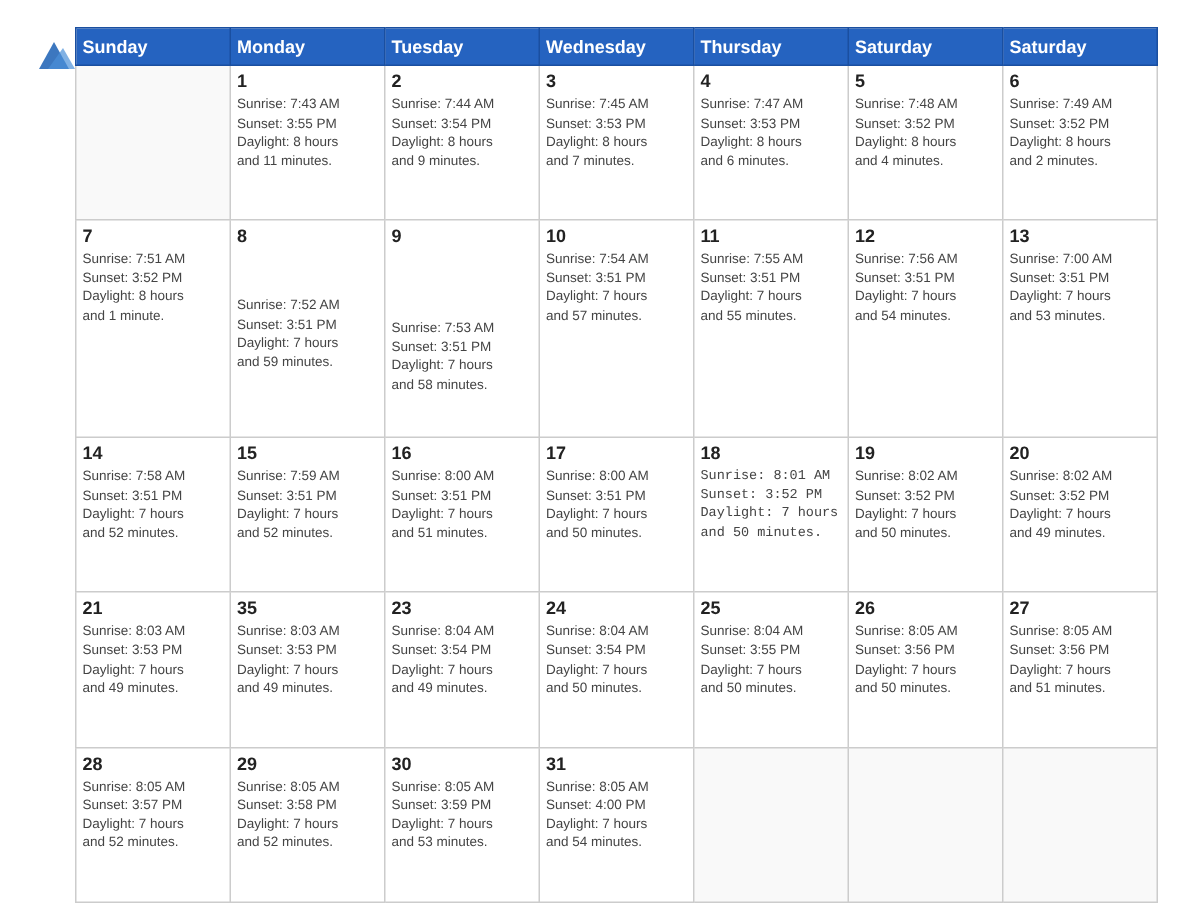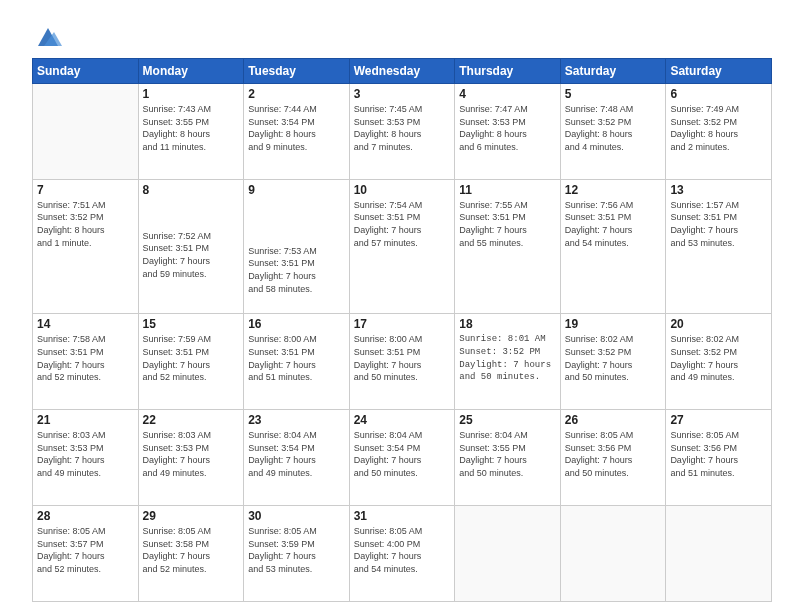--- a/index.html
+++ b/index.html
@@ -6,23 +6,23 @@
     body {
       width: 792px;
       height: 612px;
       font-family: Arial, sans-serif;
       background: #fff;
       overflow: hidden;
     }
     .page {
       width: 792px;
       height: 612px;
-      padding: 18px 20px 10px 32px;
+      padding: 18px 20px 10px 20px;
       display: flex;
-      flex-direction: column;
+      flex-direction: row;
     }
     .header {
       display: flex;
       align-items: flex-start;
       justify-content: space-between;
       margin-bottom: 8px;
     }
     .logo {
       display: flex;
       align-items: center;
@@ -216,21 +216,21 @@
           </td>
           <td>
             <span class="day-number">12</span>
             <div class="day-info" style="white-space: pre-line;">Sunrise: 7:56 AM
 Sunset: 3:51 PM
 Daylight: 7 hours
 and 54 minutes.</div>
           </td>
           <td>
             <span class="day-number">13</span>
-            <div class="day-info" style="white-space: pre-line;">Sunrise: 1:57 AM
+            <div class="day-info" style="white-space: pre-line;">Sunrise: 7:00 AM
 Sunset: 3:51 PM
 Daylight: 7 hours
 and 53 minutes.</div>
           </td>
         </tr>
         <tr>
           <td>
             <span class="day-number">14</span>
             <div class="day-info" style="white-space: pre-line;">Sunrise: 7:58 AM
 Sunset: 3:51 PM
@@ -282,21 +282,21 @@
         </tr>
         <tr>
           <td>
             <span class="day-number">21</span>
             <div class="day-info" style="white-space: pre-line;">Sunrise: 8:03 AM
 Sunset: 3:53 PM
 Daylight: 7 hours
 and 49 minutes.</div>
           </td>
           <td>
-            <span class="day-number">22</span>
+            <span class="day-number">35</span>
             <div class="day-info" style="white-space: pre-line;">Sunrise: 8:03 AM
 Sunset: 3:53 PM
 Daylight: 7 hours
 and 49 minutes.</div>
           </td>
           <td>
             <span class="day-number">23</span>
             <div class="day-info" style="white-space: pre-line;">Sunrise: 8:04 AM
 Sunset: 3:54 PM
 Daylight: 7 hours

